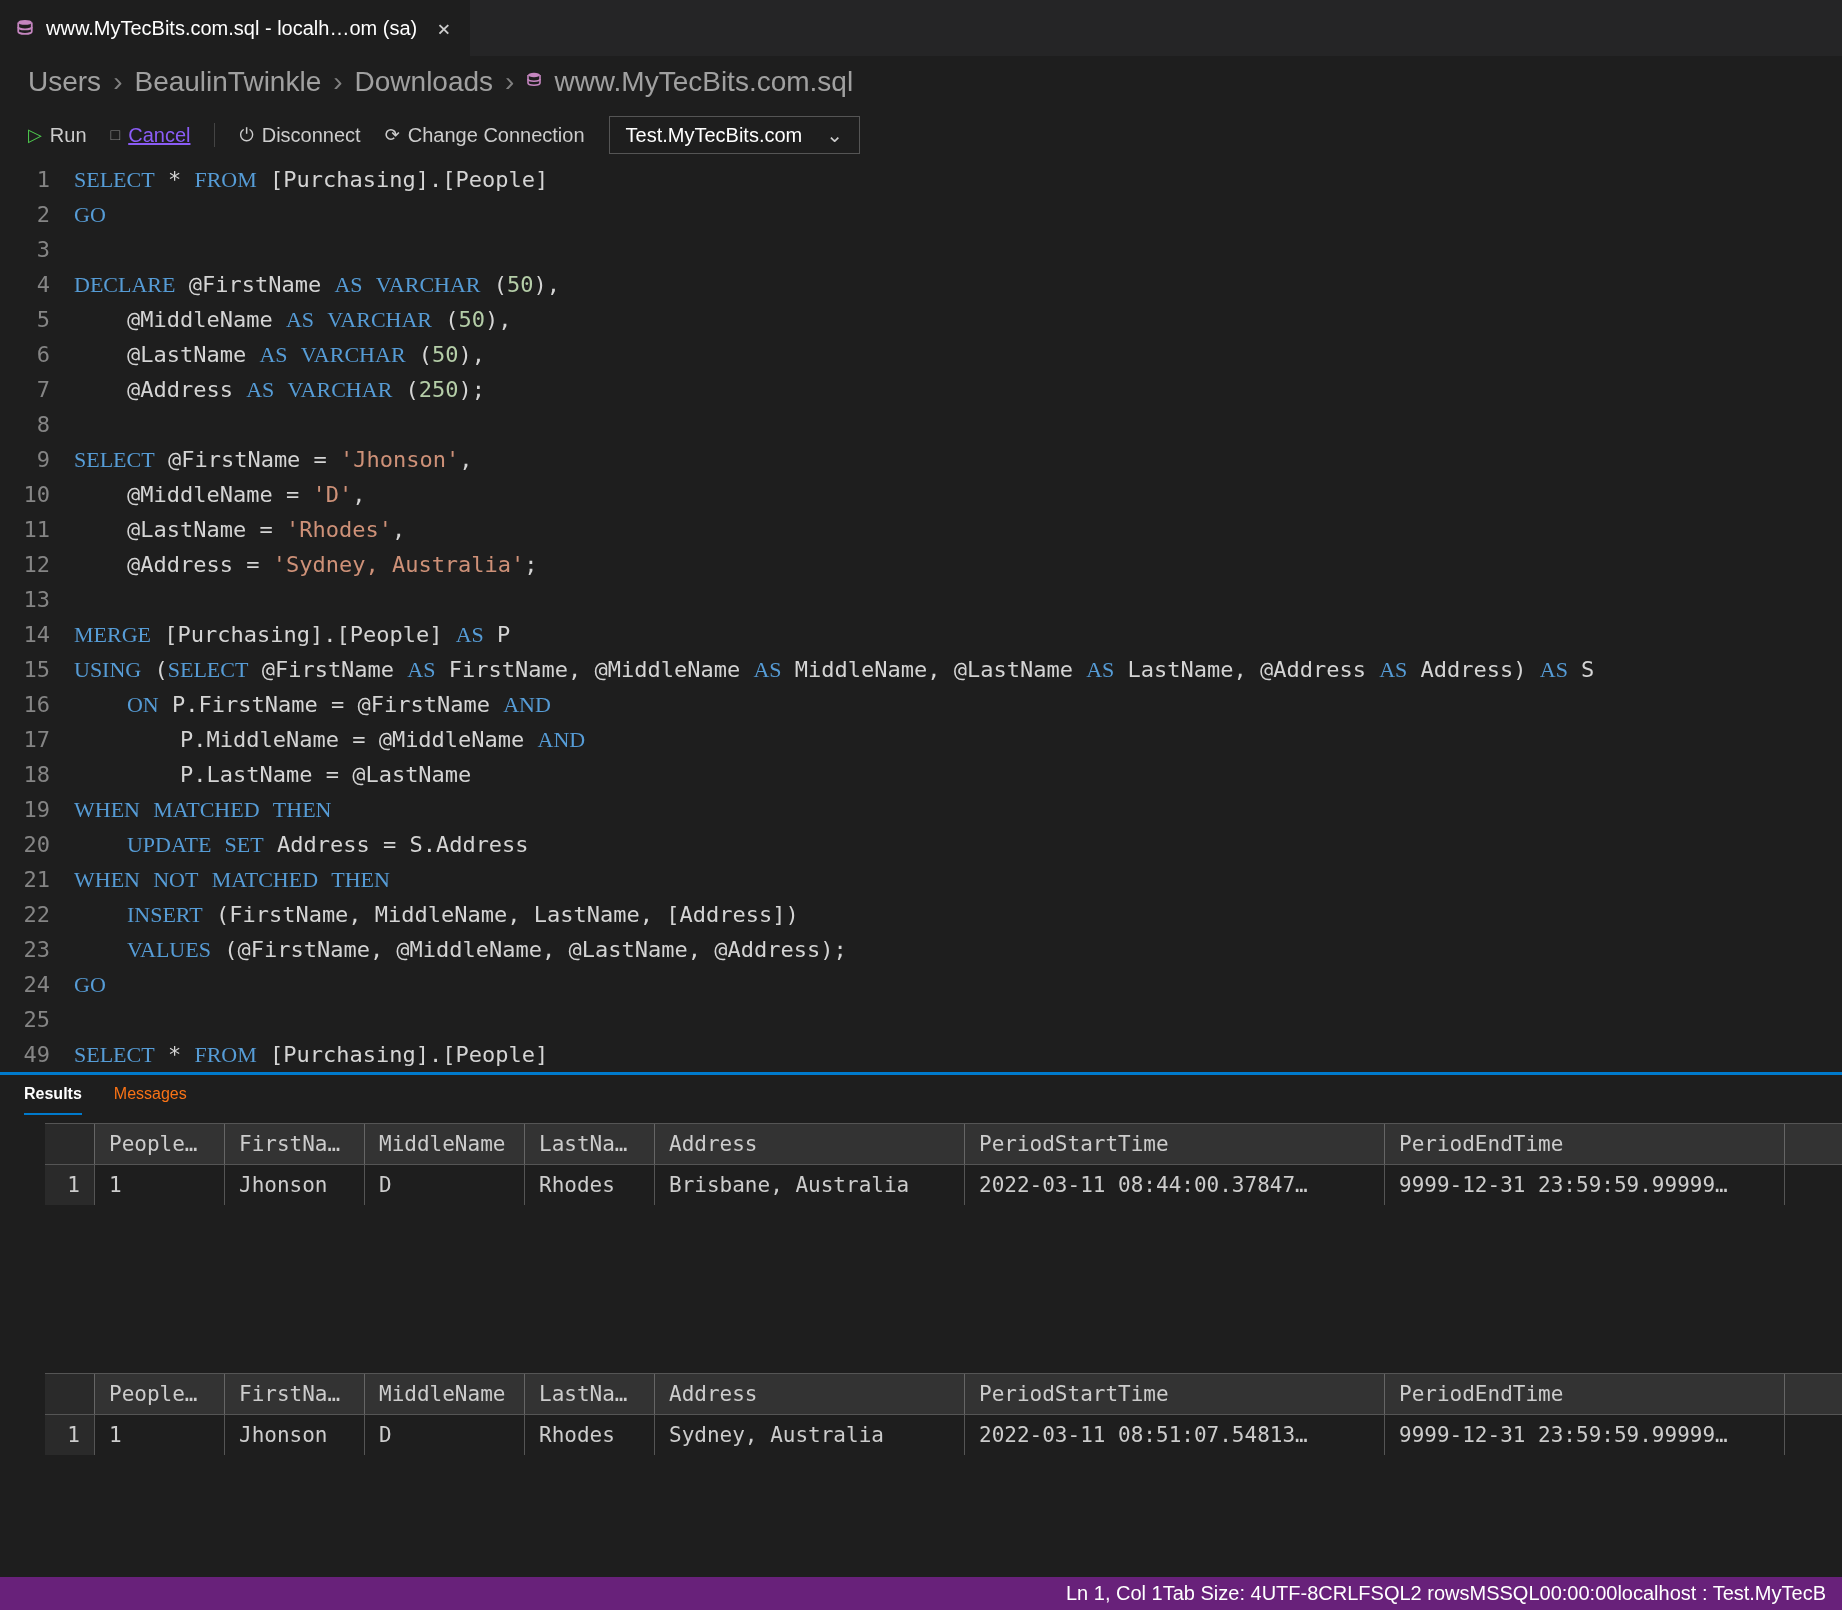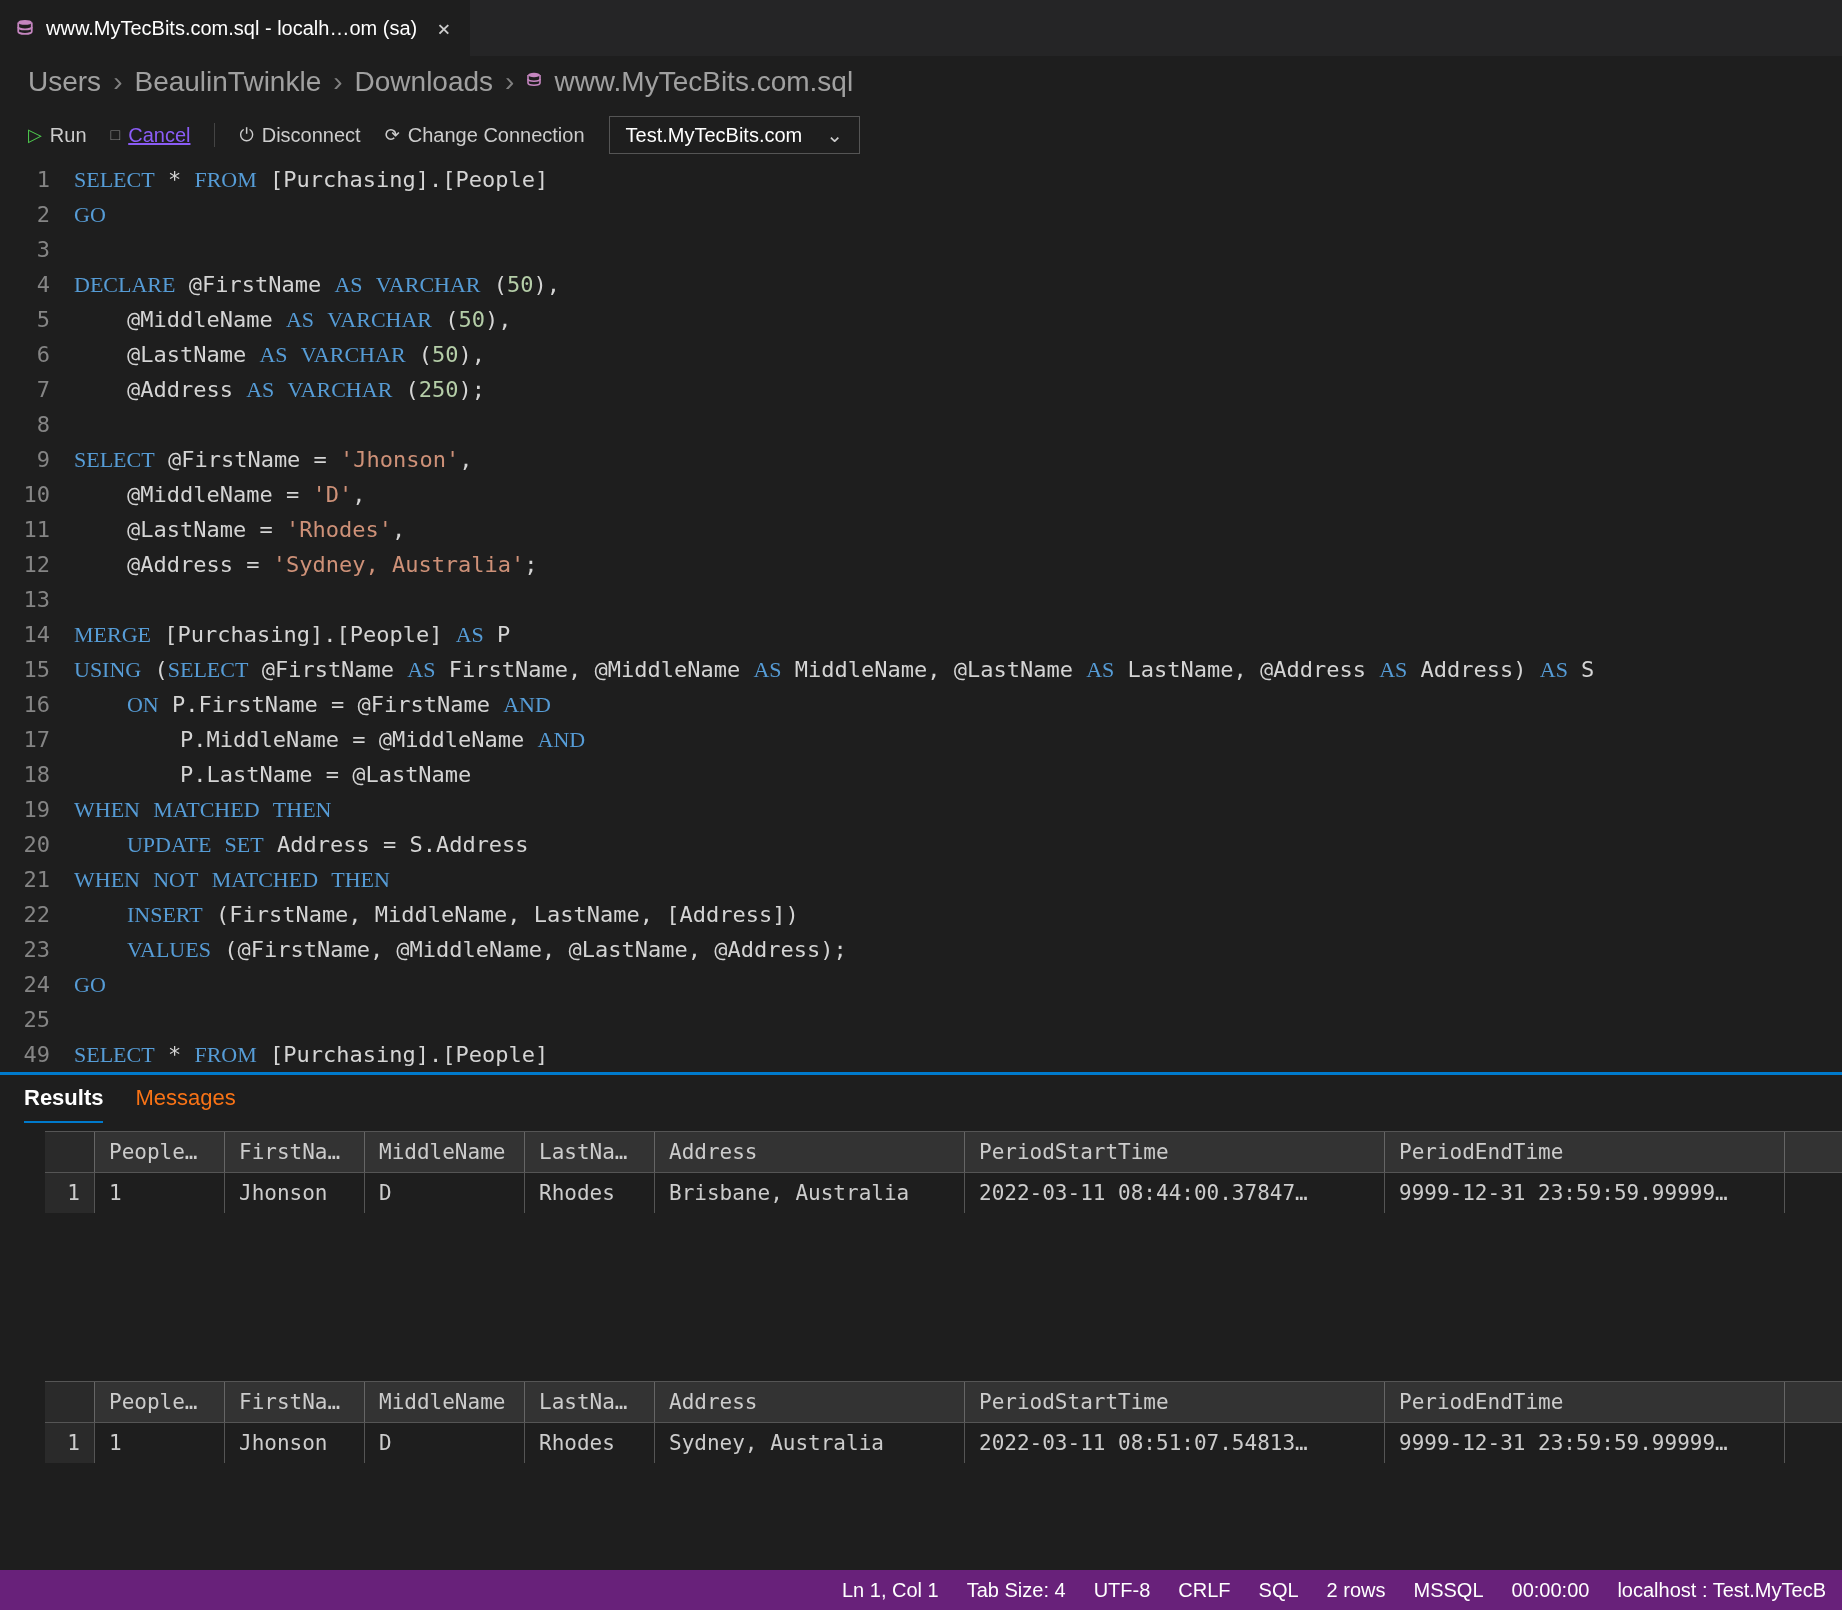--- a/index.html
+++ b/index.html
@@ -166,21 +166,21 @@
     
     
     .results-panel {
       background: #1e1e1e;
     }
     .panel-tabs {
       display: flex;
       padding: 10px 24px 0 24px;
       gap: 32px;
       font-family: -apple-system, 'Segoe UI', sans-serif;
-      font-size: 22px;
+      font-size: 16px;
     }
     .panel-tab {
       padding-bottom: 10px;
       cursor: pointer;
       color: #f97316;
     }
     .panel-tab.active {
       color: #ffffff;
       font-weight: bold;
       border-bottom: 2px solid #007acc;
@@ -231,24 +231,23 @@
       position: fixed;
       bottom: 0;
       left: 0;
       right: 0;
       background: #68217a;
       color: #ffffff;
       display: flex;
       justify-content: flex-end;
       align-items: center;
       padding: 6px 16px;
-      gap: 28px;
       font-family: -apple-system, 'Segoe UI', sans-serif;
       font-size: 20px;
-      height: 40px;
+      height: 33px;
     }
     .status-item {
       cursor: pointer;
     }
   </style>
 </head>
 <body>
 
 <div class="tab-bar">
   <div class="tab">

